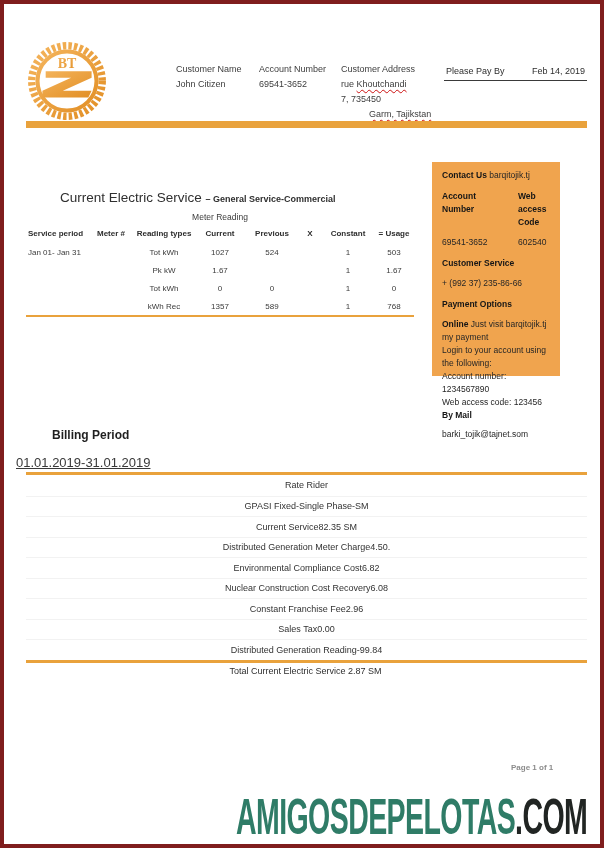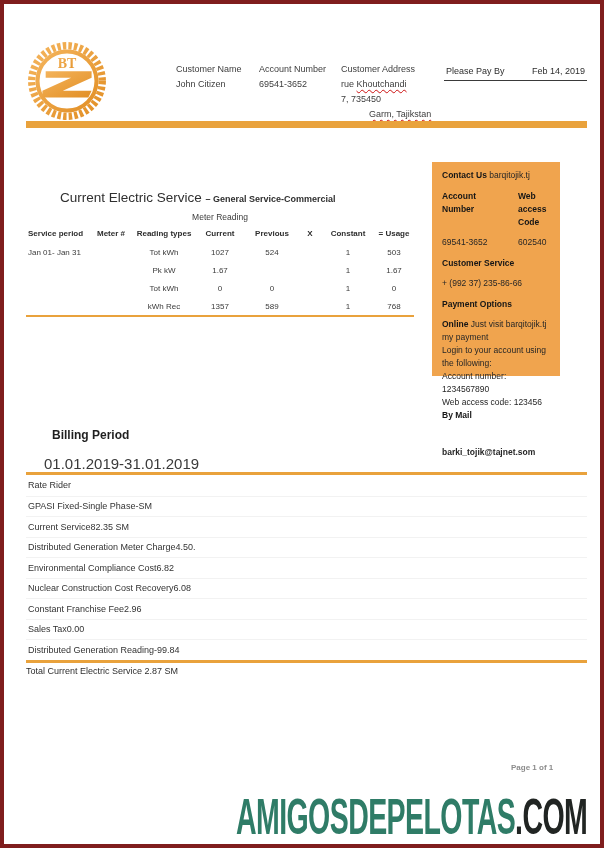--- a/index.html
+++ b/index.html
@@ -33,28 +33,28 @@
   .meter-table th, .meter-table td { text-align:center; overflow:hidden; white-space:nowrap; }
   .meter-table th:first-child, .meter-table td:first-child { text-align:left; padding-left:2px; }
   
   .contact-box { position:absolute; left:428px; top:158px; width:128px; height:214px; padding:7px 10px; font-size:8.5px; line-height:13px; color:#262626; }
   .contact-box b { color:#161616; }
   .cb-block { margin-bottom:7.5px; }
   .cb-grid { display:grid; grid-template-columns:68px auto; column-gap:8px; margin-bottom:7.5px; }
   .cb-tight { margin-bottom:0; }
   
   .billing-title { position:absolute; left:24px; top:424px; font-size:12px; font-weight:bold; color:#1f1f1f;margin-left:24px; }
-  .billing-period { position:absolute; left:40px; top:451px; font-size:15px; color:#3a3a3a; }
+  .billing-period { position:absolute; left:12px; top:451px; font-size:13px; color:#3a3a3a;text-decoration:underline; }
   .rule { position:absolute; left:22px; width:561px; height:2.5px; }
   .rule-top { top:468px; }
   .rule-bottom { top:656px; }
   .billing-rows { position:absolute; left:22px; top:471px; width:561px; }
-  .billing-row { display:flex; justify-content:flex-start; align-items:center; height:20.5px; font-size:9px; color:#333333; padding:8px 2px; }
+  .billing-row { display:flex; justify-content:center; align-items:center; height:20.5px; font-size:9px; color:#333333; padding:8px 2px; }
   .billing-row + .billing-row { border-top:1px solid #f2f2f2; }
-  .billing-total { position:absolute; left:22px; top:662px; width:561px; text-align:left; font-size:9px; color:#2e2e2e; padding-right:2px; }
+  .billing-total { position:absolute; left:22px; top:662px; width:561px; text-align:center; font-size:9px; color:#2e2e2e; padding-right:2px; }
   
   .page-label { position:absolute; left:488px; top:759px; font-size:8px; font-weight:600; color:#8c8c8c;margin-left:19px; }
   .watermark { position:absolute; right:13px; top:784px; white-space:nowrap; font-weight:bold; font-size:50px; letter-spacing:-1px; transform:scaleX(0.57); transform-origin:right center; }
 </style>
 </head>
 <body>
 
 <div class="page">
 
   <svg class="logo" viewBox="0 0 100 100">
@@ -176,21 +176,21 @@
       <span>602540</span>
     </div>
     <div class="cb-block"><b>Customer Service</b></div>
     <div class="cb-block">+ (992 37) 235-86-66</div>
     <div class="cb-block"><b>Payment Options</b></div>
     <div class="cb-tight"><b>Online</b><span> Just visit  barqitojik.tj my payment</span></div>
     <div class="cb-tight">Login to your account using the following:</div>
     <div class="cb-tight">Account number: 1234567890</div>
     <div class="cb-tight">Web access code: 123456</div>
     <div class="cb-tight"><b>By Mail</b></div>
-    <div style="margin-top:24px;font-weight:bold;">barki_tojik@tajnet.som</div>
+    <div style="margin-top:6px;">barki_tojik@tajnet.som</div>
   </div>
 
   <div class="billing-title">Billing Period</div>
   <div class="billing-period">01.01.2019-31.01.2019</div>
   <div class="rule rule-top" style="background: rgb(233, 162, 60);"></div>
   <div class="billing-rows">
       <div class="billing-row">
         <span>Rate Rider</span>
         <span></span>
       </div>

